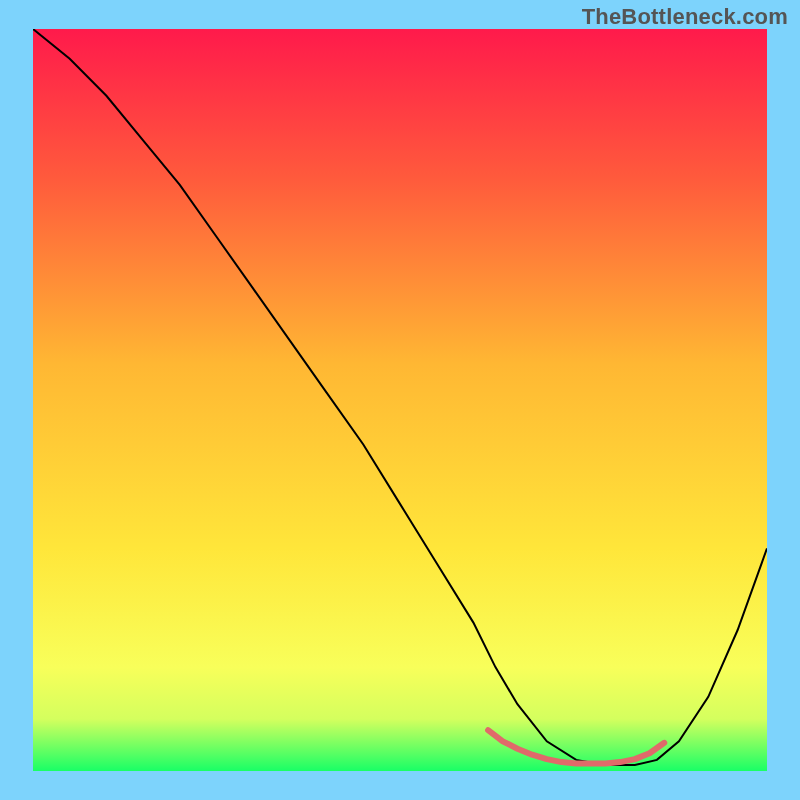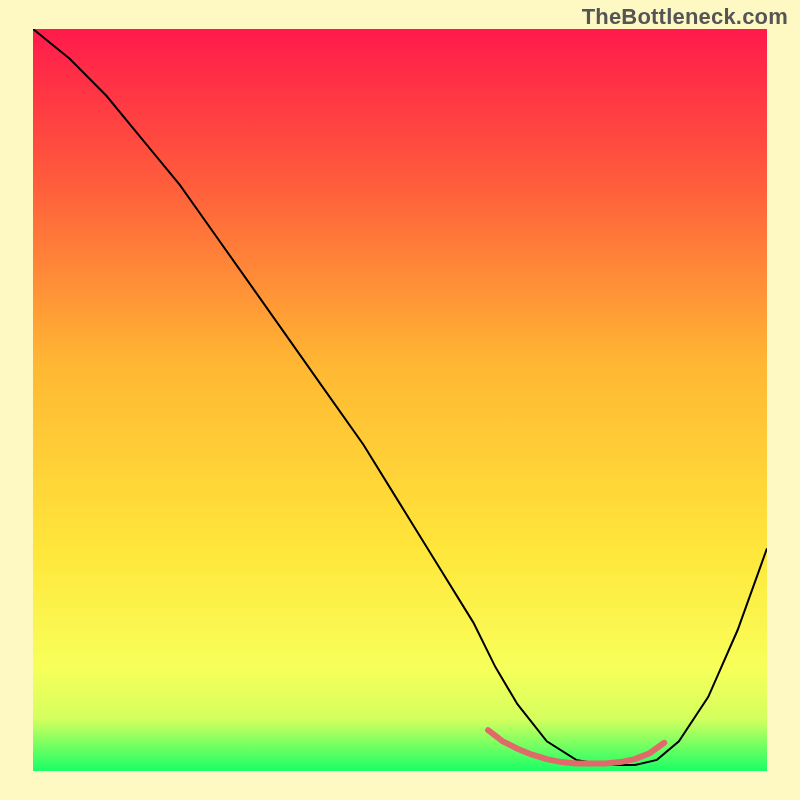--- a/index.html
+++ b/index.html
@@ -8,21 +8,21 @@
     background: #000;
     width: 800px;
     height: 800px;
     overflow: hidden;
     font-family: Arial, sans-serif;
   }
   .container {
     position: relative;
     width: 800px;
     height: 800px;
-    background: #fef9c3;
+    background: #7dd3fc;
   }
   .watermark {
     position: absolute;
     top: 4px;
     right: 12px;
     color: #555;
     font-size: 22px;
     font-weight: bold;
     letter-spacing: 0.2px;
     z-index: 5;

